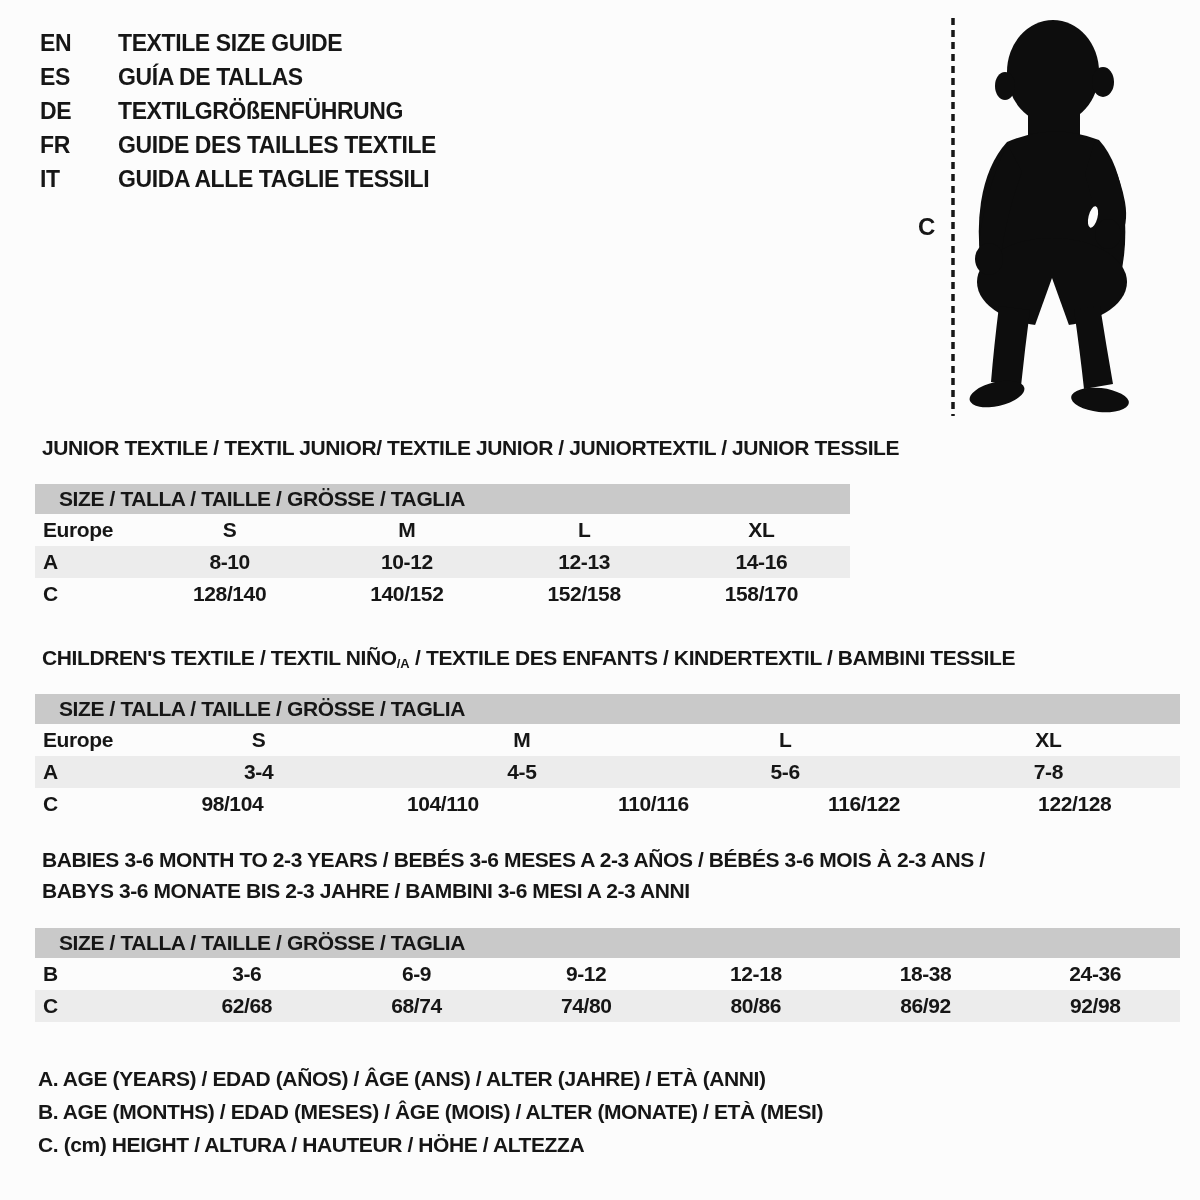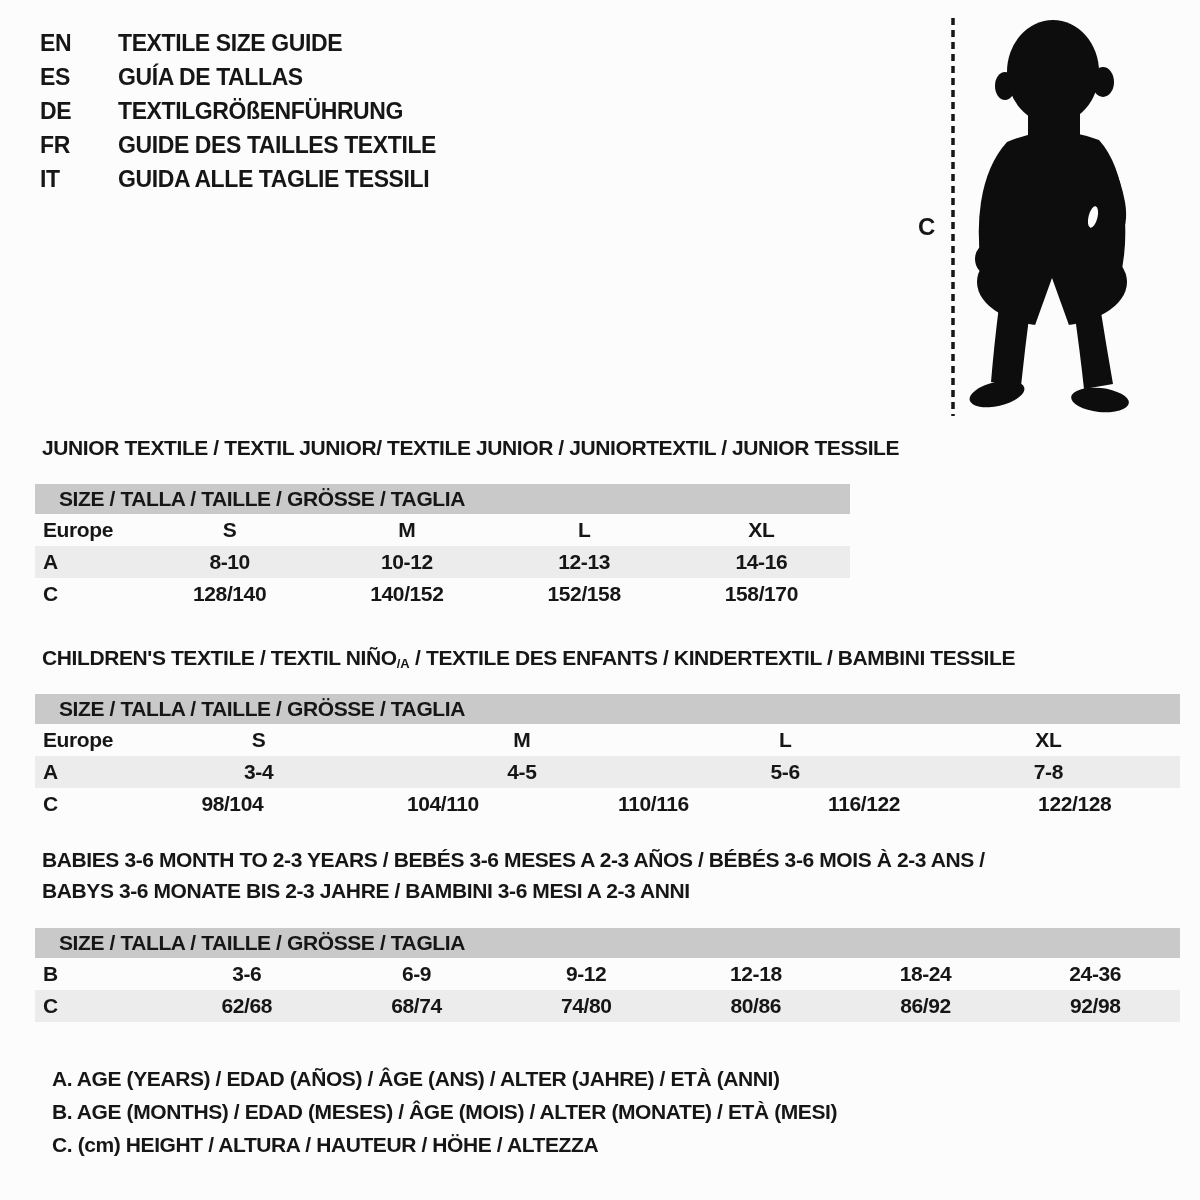--- a/index.html
+++ b/index.html
@@ -39,21 +39,21 @@
   .t-children{width:1145px;top:694px;}
   .t-children .lbl{width:92px;padding-left:8px;box-sizing:border-box;}
   .t-babies{width:1145px;top:928px;}
   .t-babies .lbl{width:127px;padding-left:8px;box-sizing:border-box;}
 
   #h-junior{top:432px;}
   #h-children{top:642px;}
   #h-babies{top:844px;}
 
   
-  .legend{position:absolute;left:52px;top:1062px;}
+  .legend{position:absolute;left:38px;top:1062px;}
   .legend-line{height:33px;line-height:33px;font-size:21px;white-space:nowrap;}
 </style>
 </head>
 <body>
 
 <div class="canvas">
 
   <div class="langs">
     <div class="lang-row">
       <span class="lang-code">EN</span>
@@ -173,21 +173,21 @@
     <div>BABYS 3-6 MONATE BIS 2-3 JAHRE / BAMBINI 3-6 MESI A 2-3 ANNI</div>
   </div>
   <div class="tbl t-babies">
     <div class="tbl-bar">SIZE / TALLA / TAILLE / GRÖSSE / TAGLIA</div>
     <div class="tbl-row">
       <span class="lbl">B</span>
       <span class="cell">3-6</span>
       <span class="cell">6-9</span>
       <span class="cell">9-12</span>
       <span class="cell">12-18</span>
-      <span class="cell">18-24</span>
+      <span class="cell">18-38</span>
       <span class="cell">24-36</span>
     </div>
     <div class="tbl-row shaded">
       <span class="lbl">C</span>
       <span class="cell">62/68</span>
       <span class="cell">68/74</span>
       <span class="cell">74/80</span>
       <span class="cell">80/86</span>
       <span class="cell">86/92</span>
       <span class="cell">92/98</span>

